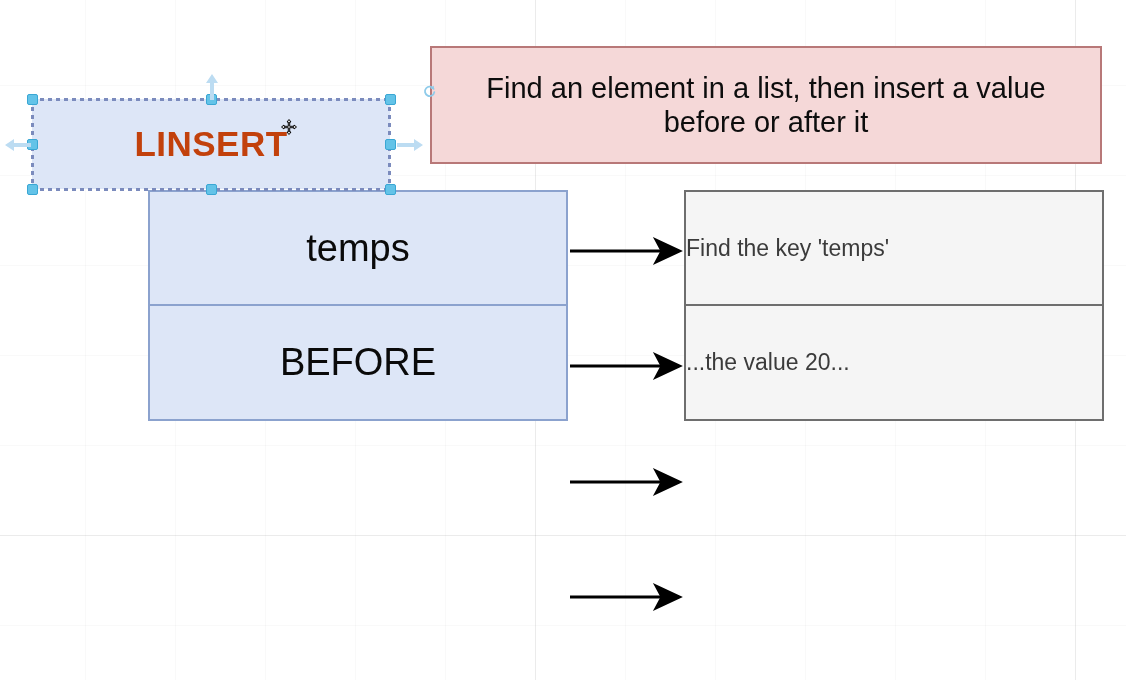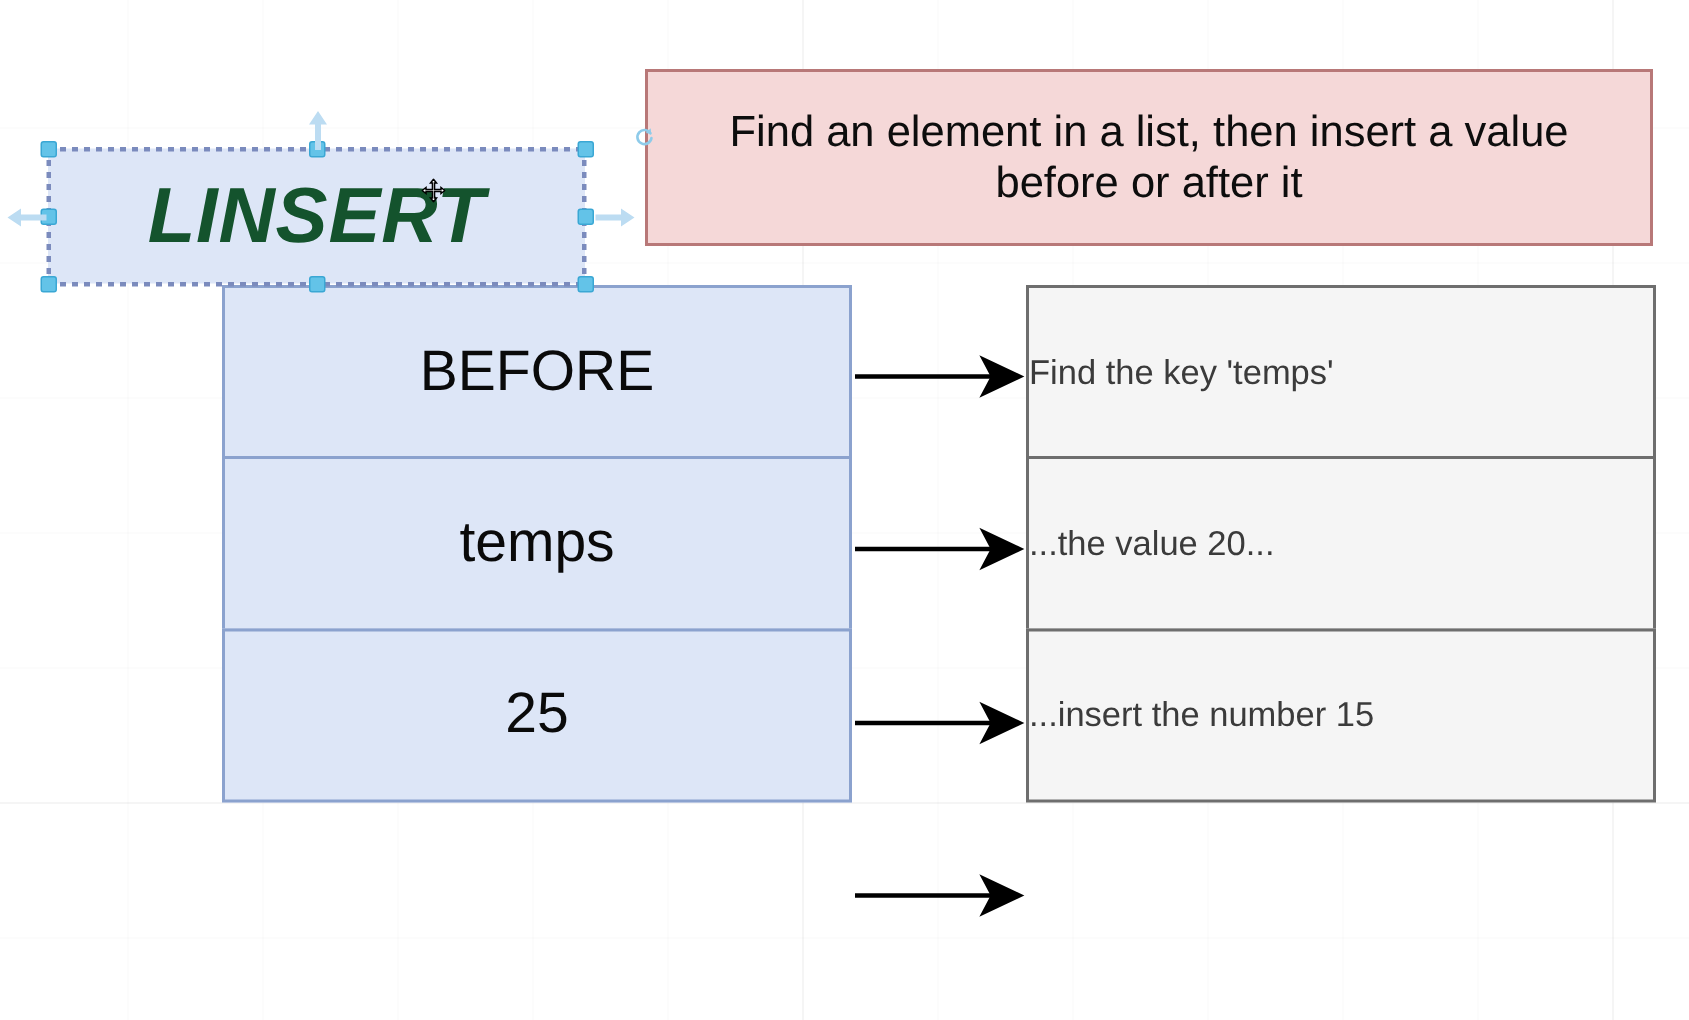--- a/index.html
+++ b/index.html
@@ -40,25 +40,24 @@
   }
   .linsert-label {
     position: absolute;
     left: 0;
     top: 0;
     width: 100%;
     height: 100%;
     display: flex;
     align-items: center;
     justify-content: center;
-    font-size: 52px;
+    font-size: 35px;
     font-weight: bold;
-    color: #14532d;
+    color: #c2410c;
     letter-spacing: 0.5px;
-    font-style: italic;
   }
   
   .sel-edge {
     position: absolute;
     background-repeat: repeat-x;
   }
   .sel-edge.h {
     left: 32px;
     width: 358px;
     height: 3px;
@@ -197,39 +196,33 @@
     <g stroke="#000000" stroke-width="3" fill="none" marker-end="url(#ah)">
       <line x1="570" y1="251" x2="679" y2="251"></line>
       <line x1="570" y1="366" x2="679" y2="366"></line>
       <line x1="570" y1="482" x2="679" y2="482"></line>
       <line x1="570" y1="597" x2="679" y2="597"></line>
     </g>
   </svg>
 
   <div class="param-col">
     <div class="param-cell">
+      <span>temps</span>
+    </div>
+    <div class="param-cell">
       <span>BEFORE</span>
-    </div>
-    <div class="param-cell">
-      <span>temps</span>
-    </div>
-    <div class="param-cell">
-      <span>25</span>
     </div>
   </div>
 
   <div class="desc-col">
     <div class="desc-cell">
       <span>Find the key 'temps'</span>
     </div>
     <div class="desc-cell">
       <span>...the value 20...</span>
-    </div>
-    <div class="desc-cell">
-      <span>...insert the number 15</span>
     </div>
   </div>
 
   <div class="note-box">
     <span>Find an element in a list, then insert a value before or after it</span>
   </div>
 
   <div class="linsert-box">
     <div class="linsert-label">LINSERT</div>
   </div>

